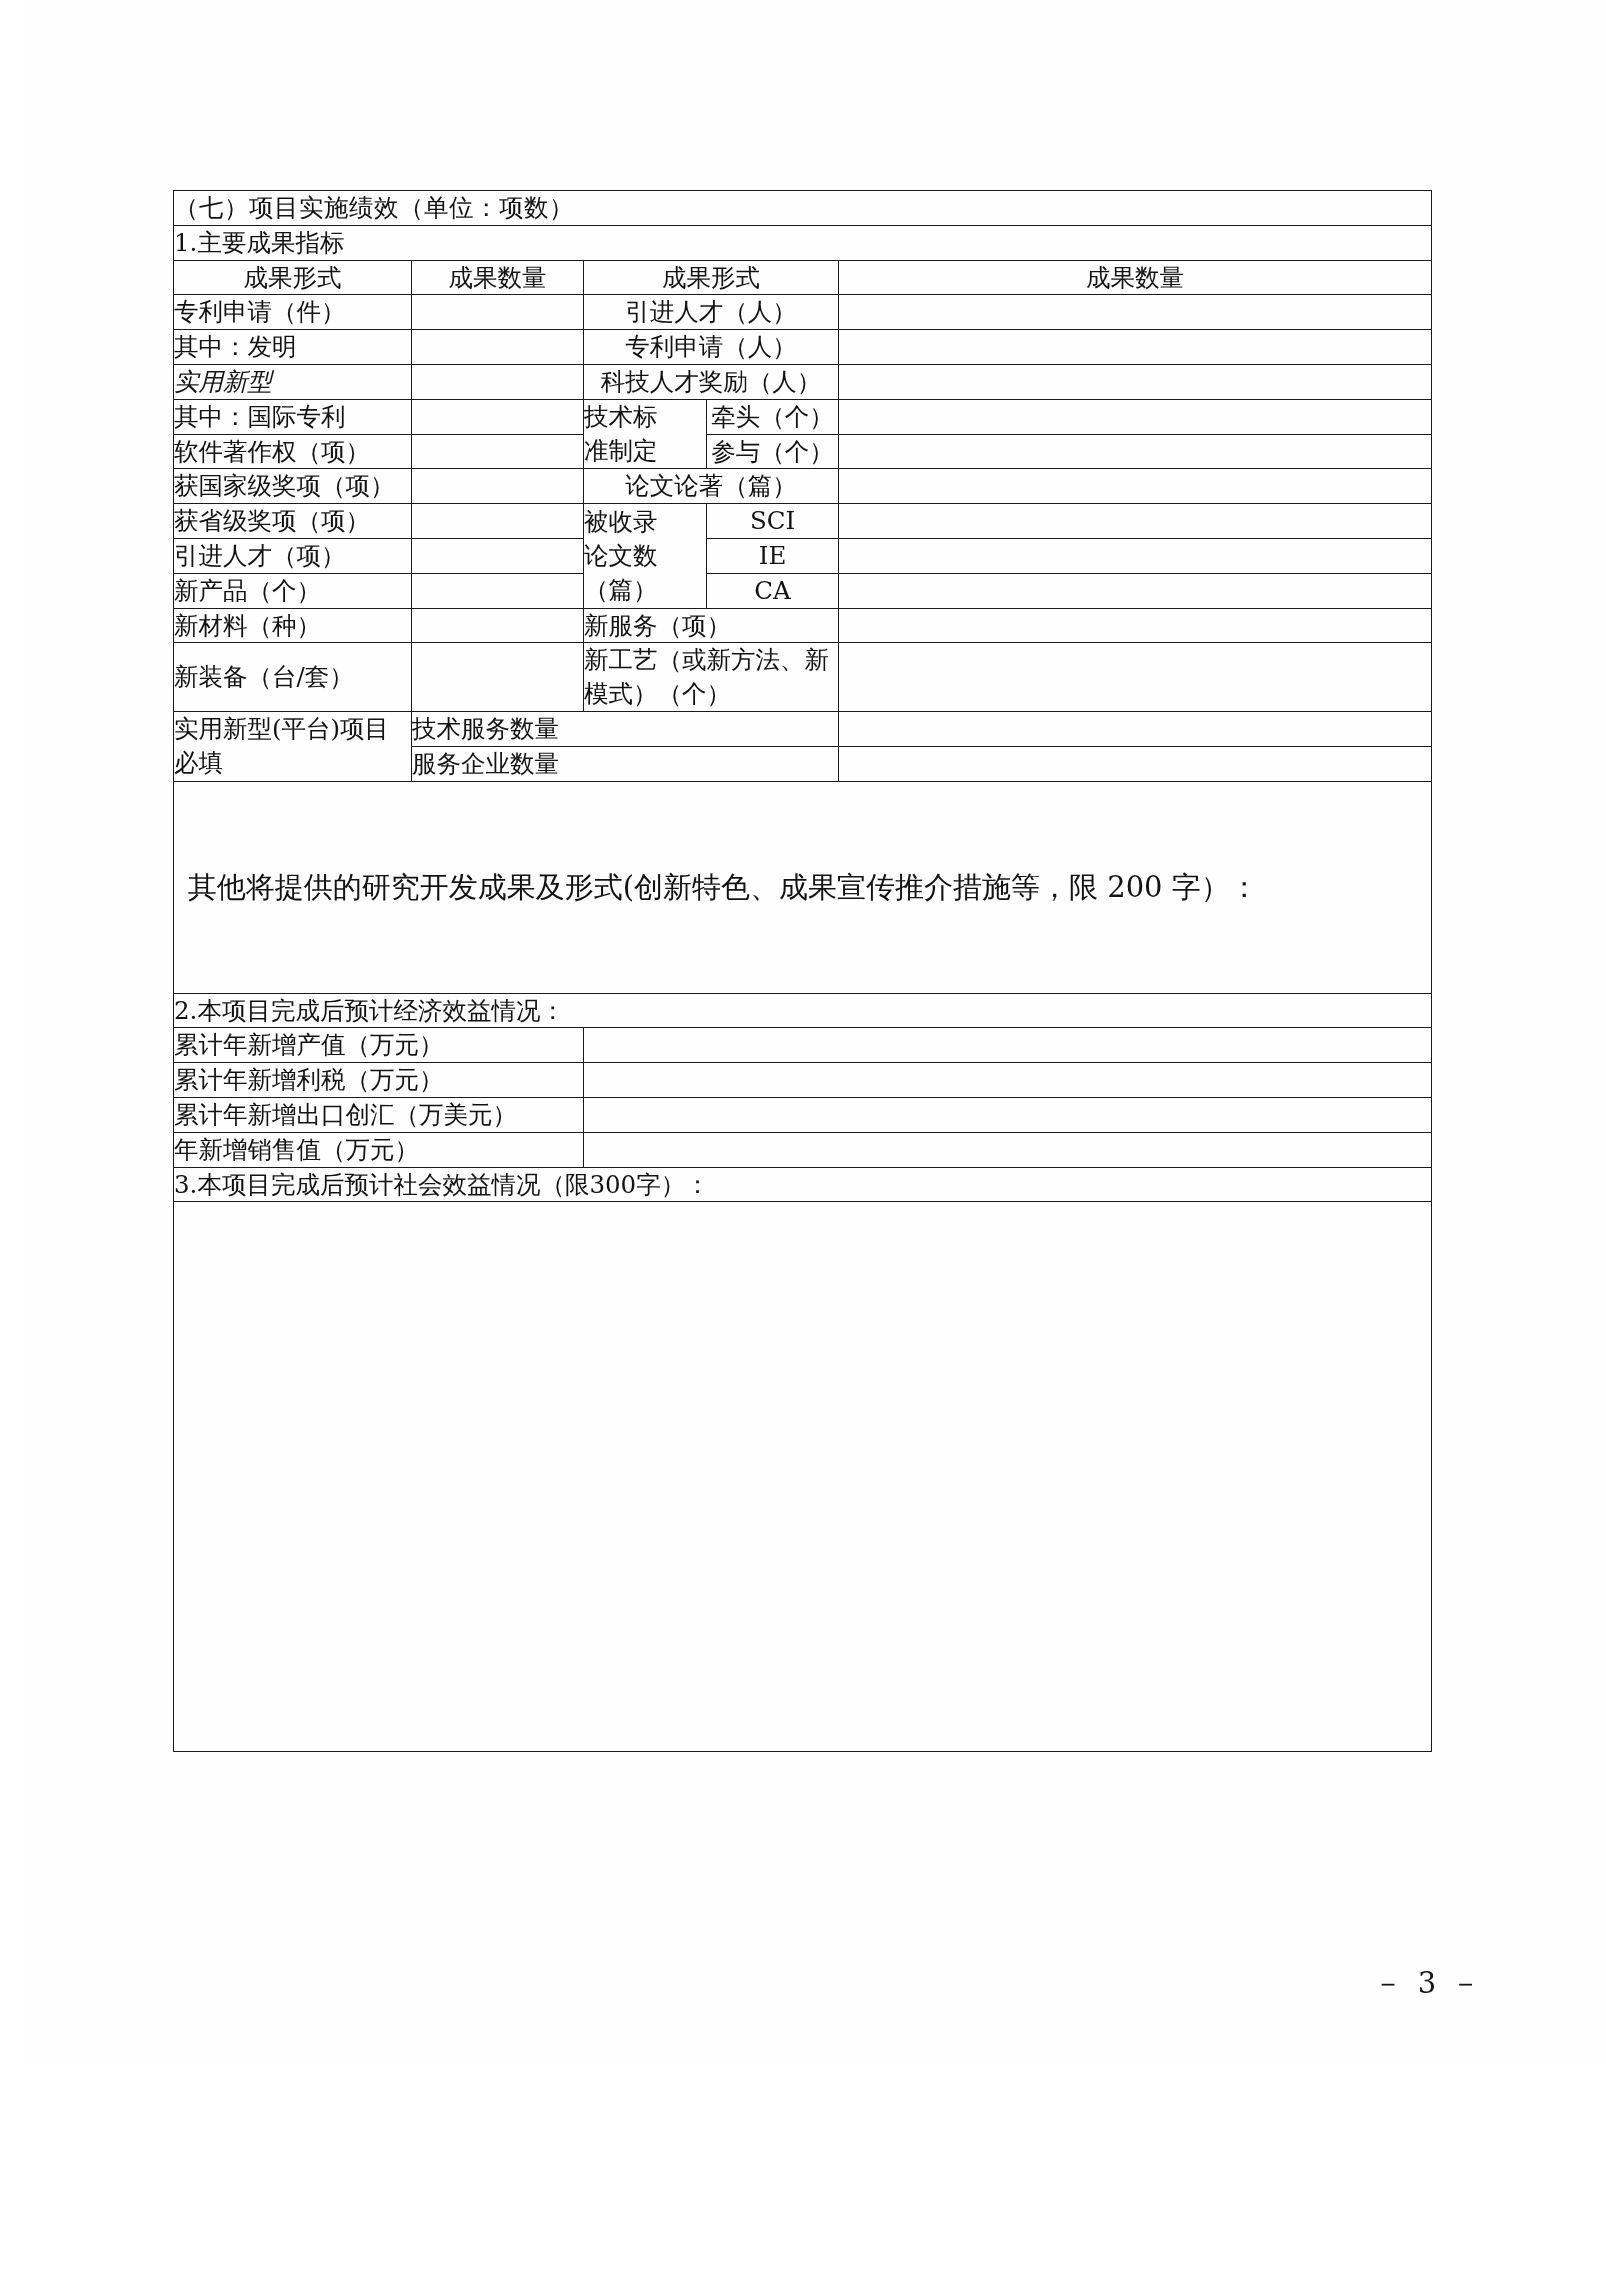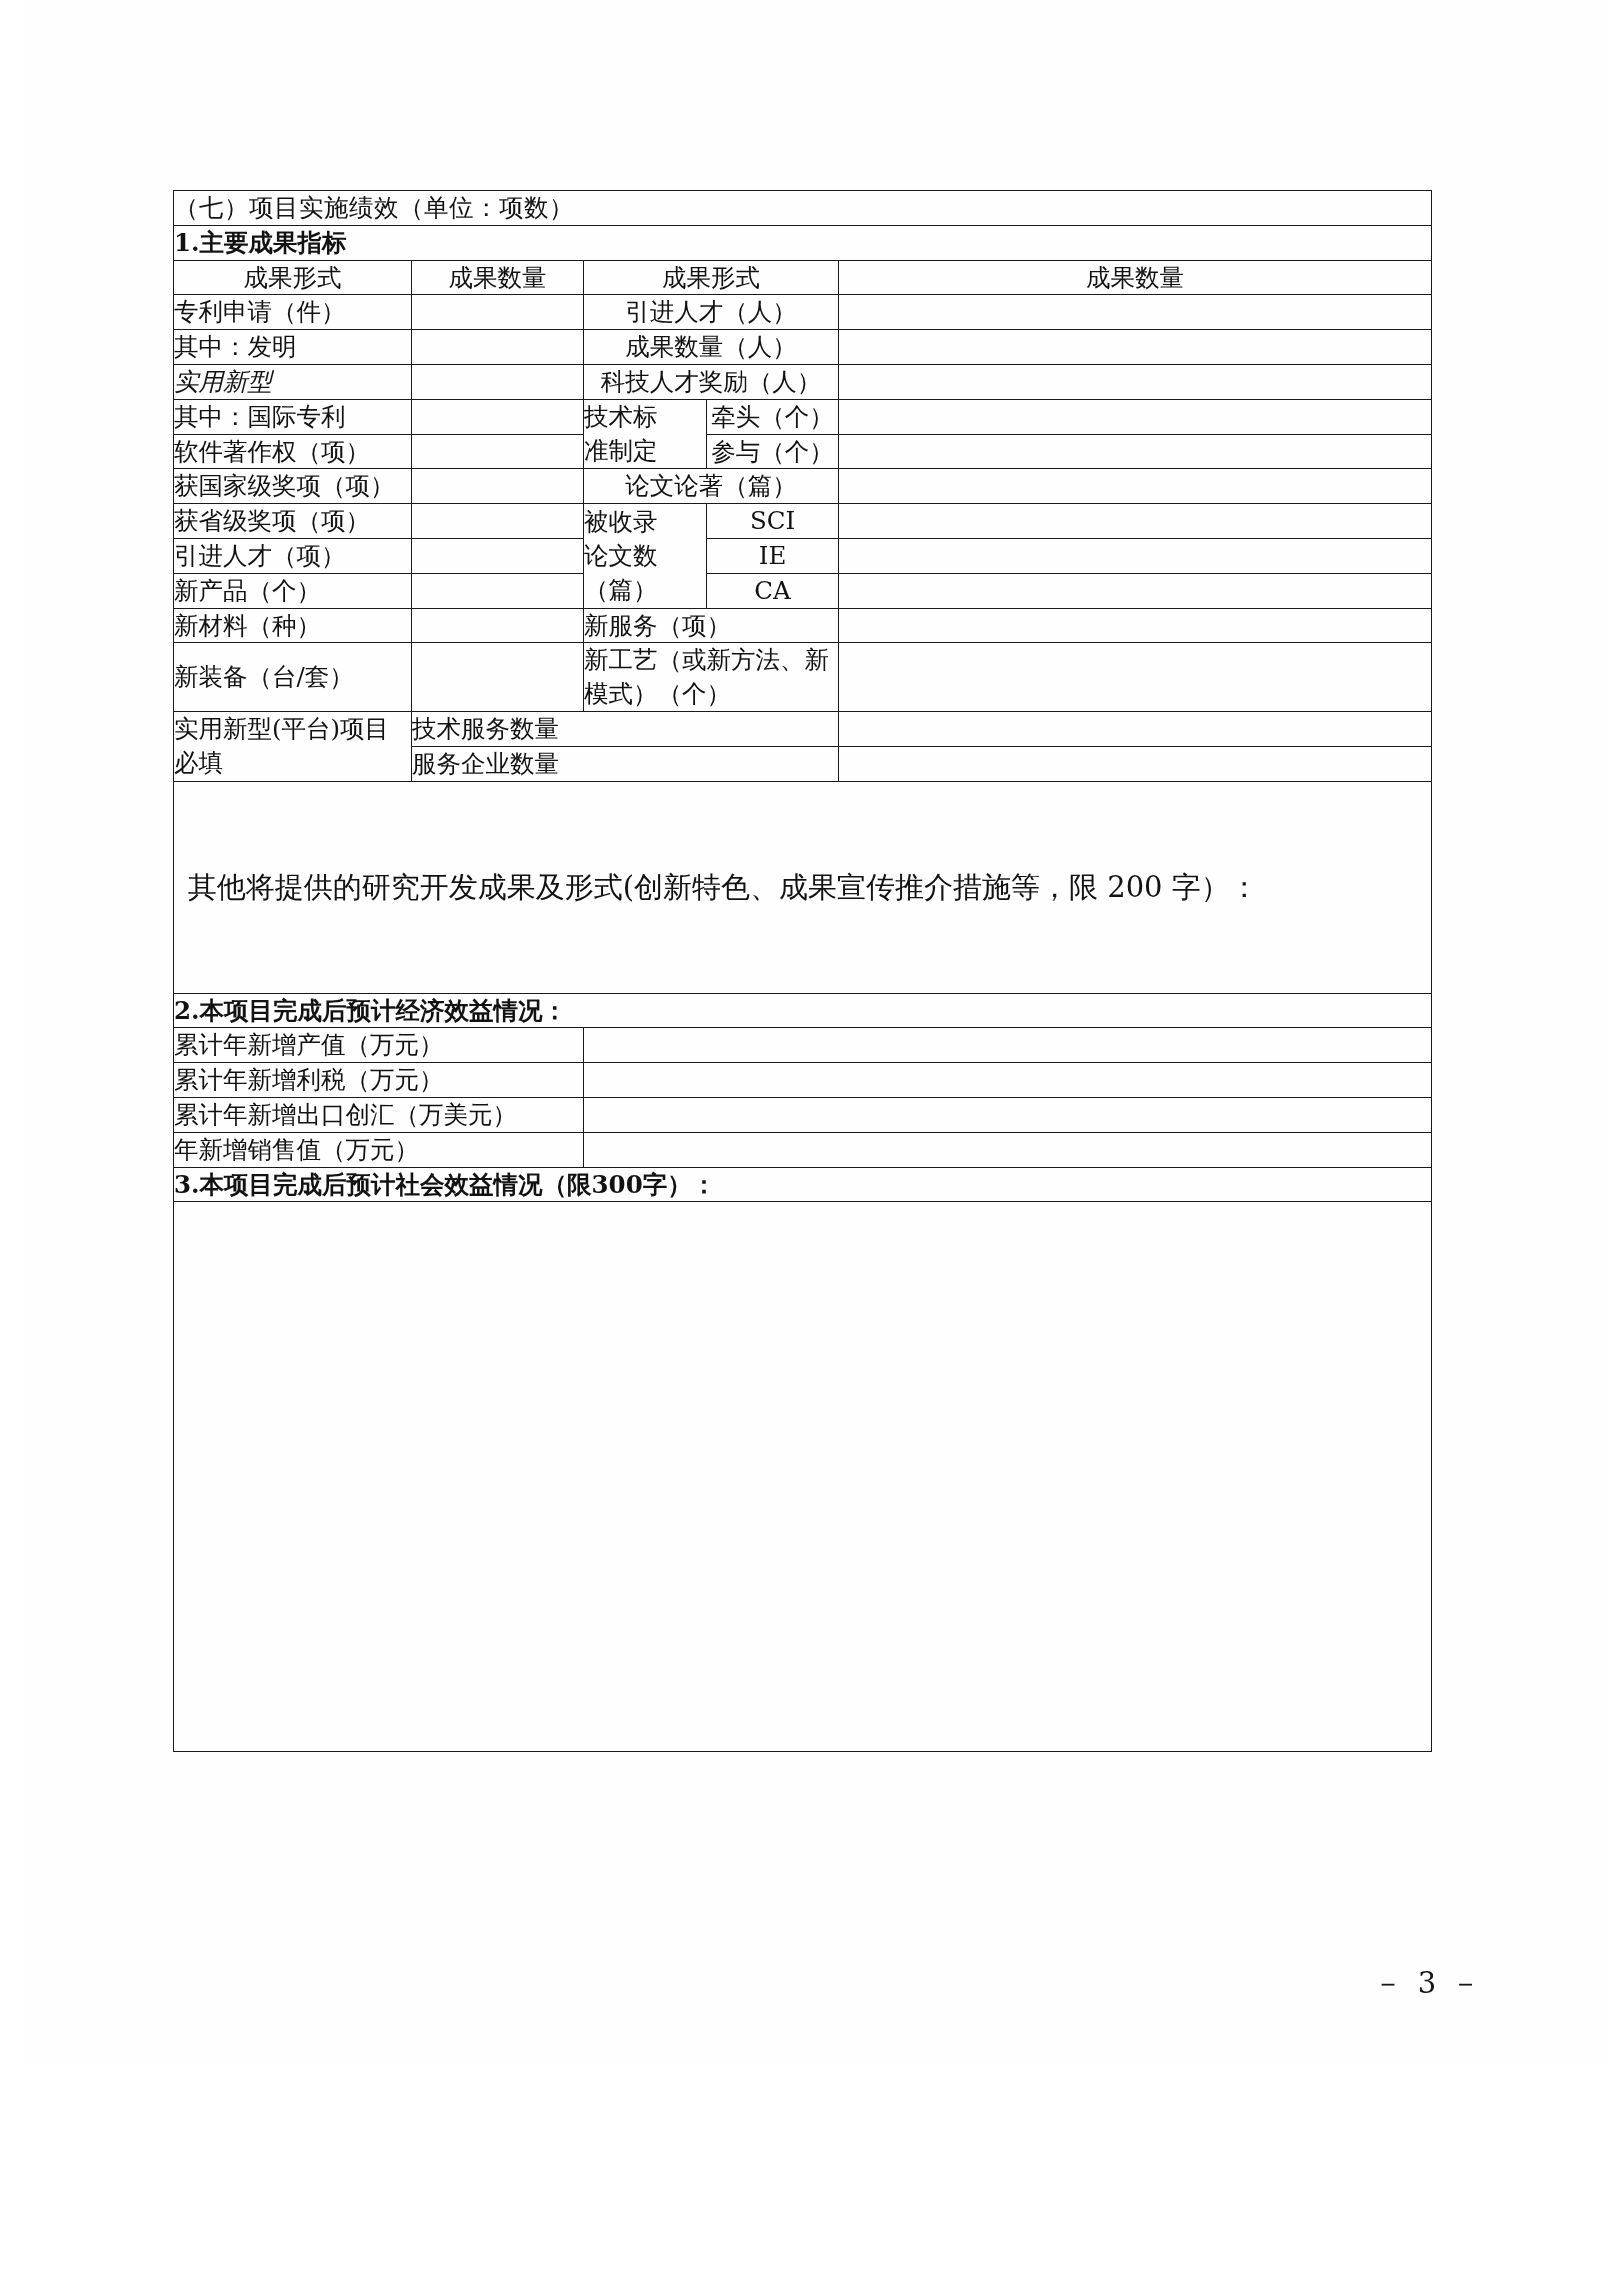--- a/index.html
+++ b/index.html
@@ -49,21 +49,21 @@
   .cl { padding: 6.9px 0 6.9px 13.7px; text-align: left; }
   .cc { padding: 6.9px 5.9px; text-align: center; }
 
   .hdr-title {
     font-size: 26.5px;
     letter-spacing: 0.5px;
   }
   .sec-head {
     font-size: 25.5px;
     font-family: "DejaVu Sans", "Liberation Sans", sans-serif;
-    font-weight: bold;
+    font-weight: normal;
     letter-spacing: 0px;
   }
   .colhead { font-size: 25.5px; }
 
   .indent1 { padding-left: 53px; }
   .indent2 { padding-left: 110px; font-style: italic; }
 
   .tall-note { height: 211px; vertical-align: top; }
   .tall-note .txt {
     display: block;
@@ -130,21 +130,21 @@
       <tr>
         <td class="cl">专利申请（件）</td>
         <td class="cc"></td>
         <td colspan="2" class="cc">引进人才（人）</td>
         <td class="cc"></td>
       </tr>
 
       <tr>
         <td class="cl indent1">其中：发明</td>
         <td class="cc"></td>
-        <td colspan="2" class="cc">成果数量（人）</td>
+        <td colspan="2" class="cc">专利申请（人）</td>
         <td class="cc"></td>
       </tr>
 
       <tr>
         <td class="cl indent2">实用新型</td>
         <td class="cc"></td>
         <td colspan="2" class="cc">科技人才奖励（人）</td>
         <td class="cc"></td>
       </tr>
 

